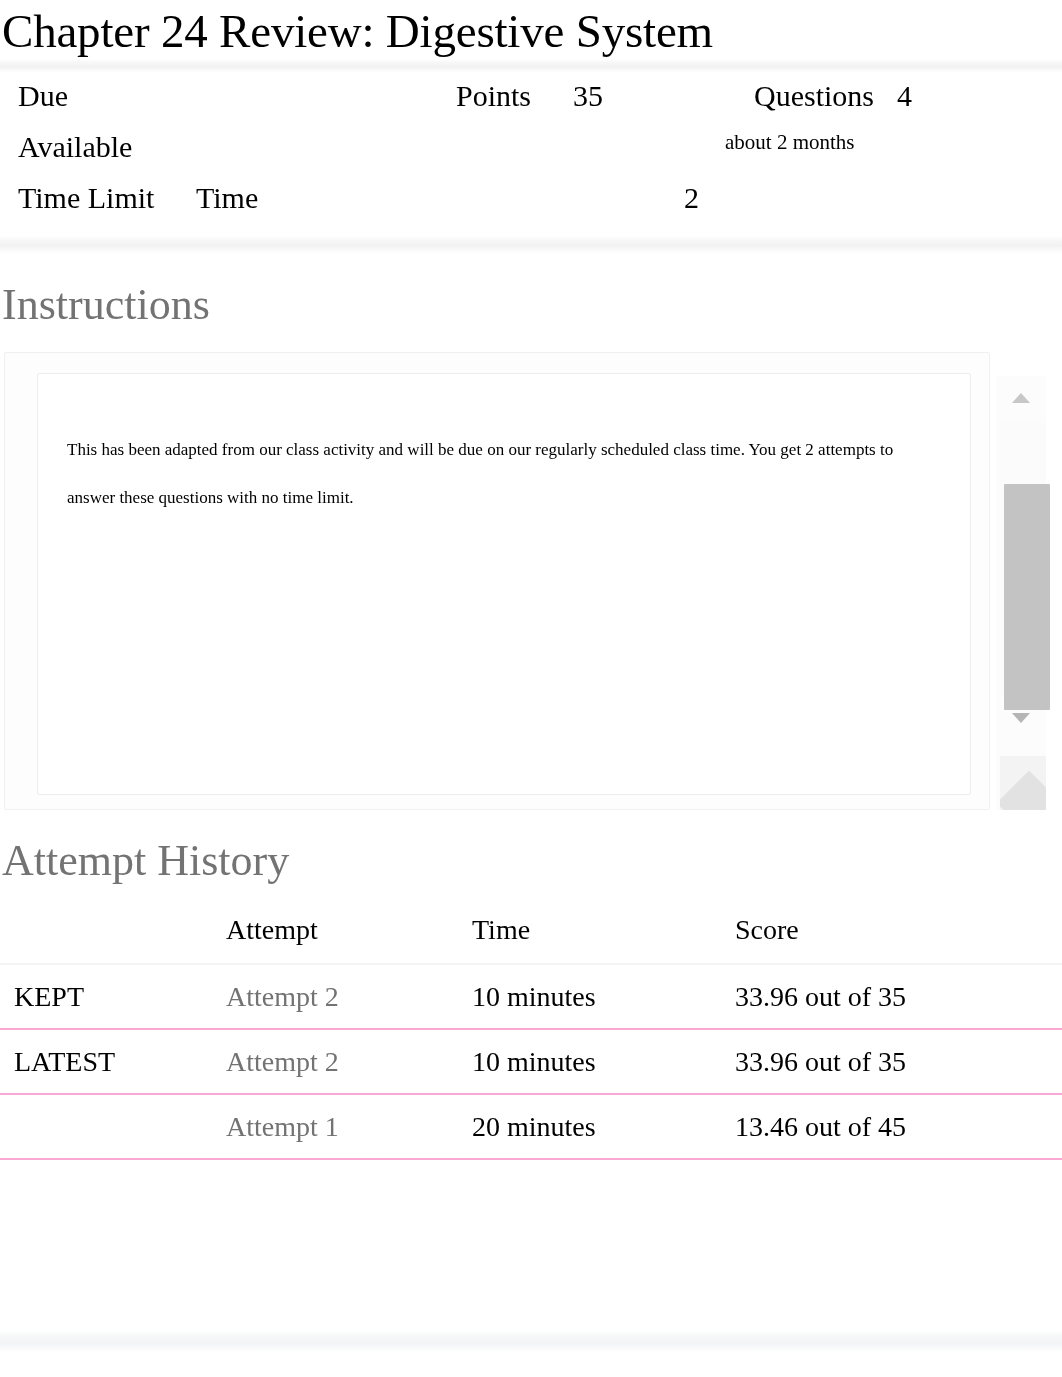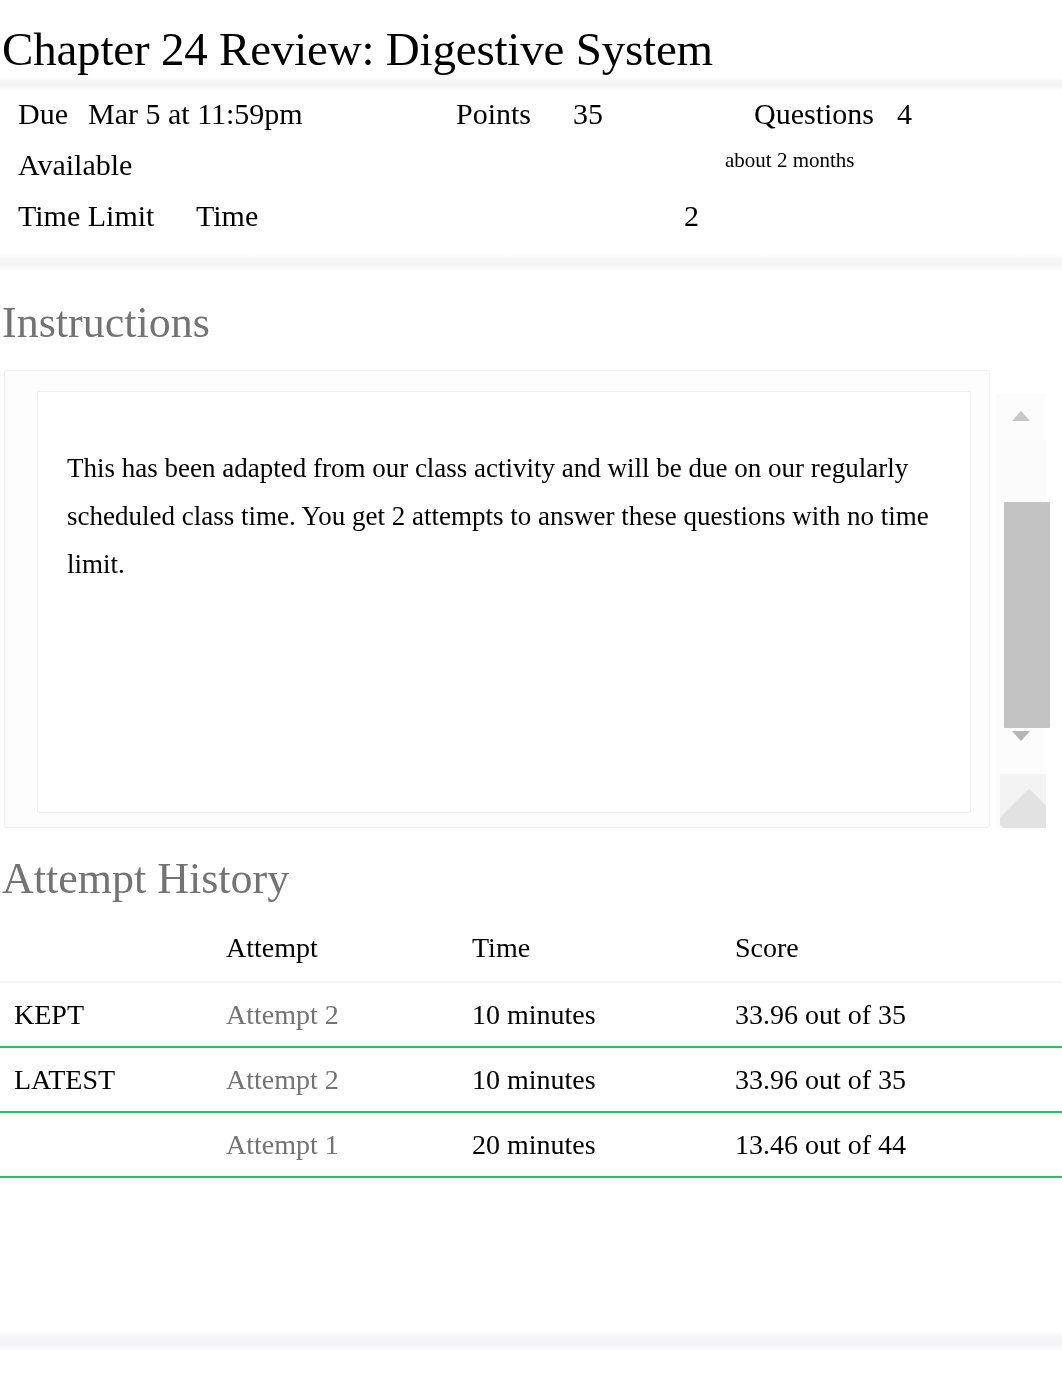--- a/index.html
+++ b/index.html
@@ -17,21 +17,21 @@
     position: relative;
   }
 
   
   #quiz-title {
     font-size: 47px;
     line-height: 1.0;
     color: #000000;
     font-weight: normal;
     margin: 0;
-    padding: 26px 0 4px 2px;
+    padding: 8px 0 4px 2px;
     letter-spacing: -0.2px;
     white-space: nowrap;
   }
 
   
   .rule {
     width: 1062px;
     height: 14px;
     background: linear-gradient(to bottom,
         #ffffff 0%, #f7f7f7 25%, #f2f2f2 55%, #fbfbfb 85%, #ffffff 100%);
@@ -105,21 +105,21 @@
     left: 32px;
     top: 20px;
     width: 934px;
     height: 422px;
     background: #ffffff;
     border: 1px solid #eeeeee;
     border-radius: 2px;
     overflow: hidden;
   }
   #instructions-text {
-    font-size: 27px;
+    font-size: 17px;
     line-height: 48px;
     color: #000000;
     padding: 52px 40px 0 29px;
     margin: 0;
   }
 
   
   #instructions-scrollbar {
     position: absolute;
     left: 996px;
@@ -203,21 +203,21 @@
   }
   #attempt-history-table thead th {
     height: 62px;
     padding-bottom: 6px;
   }
   #attempt-history-table thead tr {
     border-bottom: 2px solid #f4f4f4;
   }
   #attempt-history-table tbody tr {
     height: 65px;
-    border-bottom: 2px solid #22c55e;
+    border-bottom: 2px solid #f9a8d4;
   }
   .col-label  { width: 226px; padding-left: 14px !important; }
   .col-attempt{ width: 246px; }
   .col-time   { width: 263px; }
   .col-score  { width: auto; }
 
   .attempt-link {
     color: #737373;
     text-decoration: none;
     cursor: pointer;
@@ -239,21 +239,20 @@
 <body>
 
 <h1 id="quiz-title">Chapter 24 Review: Digestive System</h1>
 
 <div class="rule"></div>
 
 <div id="quiz-details">
 
   <div class="detail-row r1">
     <span class="dt">Due</span>
-    <span class="dd">Mar 5 at 11:59pm</span>
     <span class="dt2">Points</span>
     <span class="dd2">35</span>
     <span class="dt3">Questions</span>
     <span class="dd3">4</span>
   </div>
 
   <div class="detail-row r2">
     <span class="dt">Available</span>
     <span class="note">about 2 months</span>
   </div>
@@ -323,19 +322,19 @@
       <td class="col-time">10 minutes</td>
       <td class="col-score">33.96 out of 35</td>
     </tr>
 
     <tr>
       <td class="col-label row-label"></td>
       <td class="col-attempt">
         <span class="attempt-link">Attempt 1</span>
       </td>
       <td class="col-time">20 minutes</td>
-      <td class="col-score">13.46 out of 44</td>
+      <td class="col-score">13.46 out of 45</td>
     </tr>
 
   </tbody>
 </table>
 
 <div id="bottom-rule"></div>
 
 </body></html>

